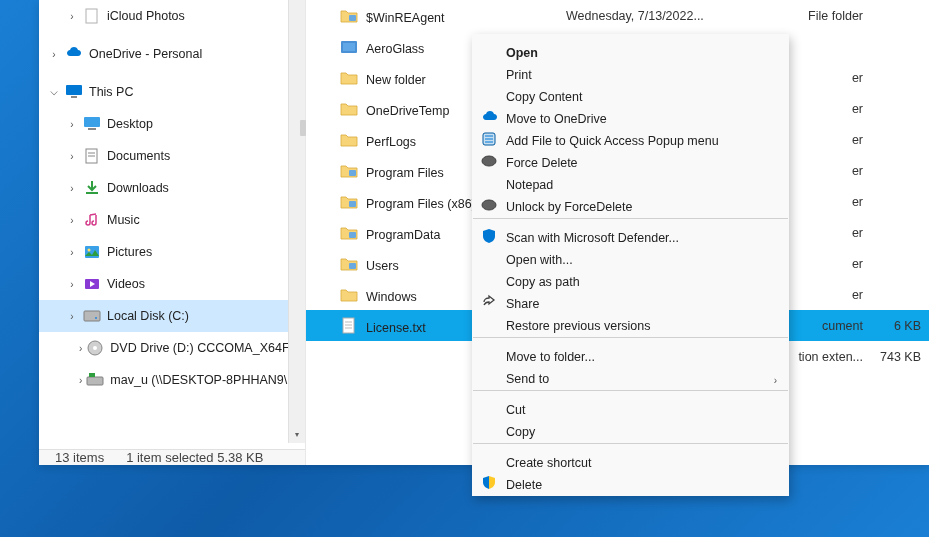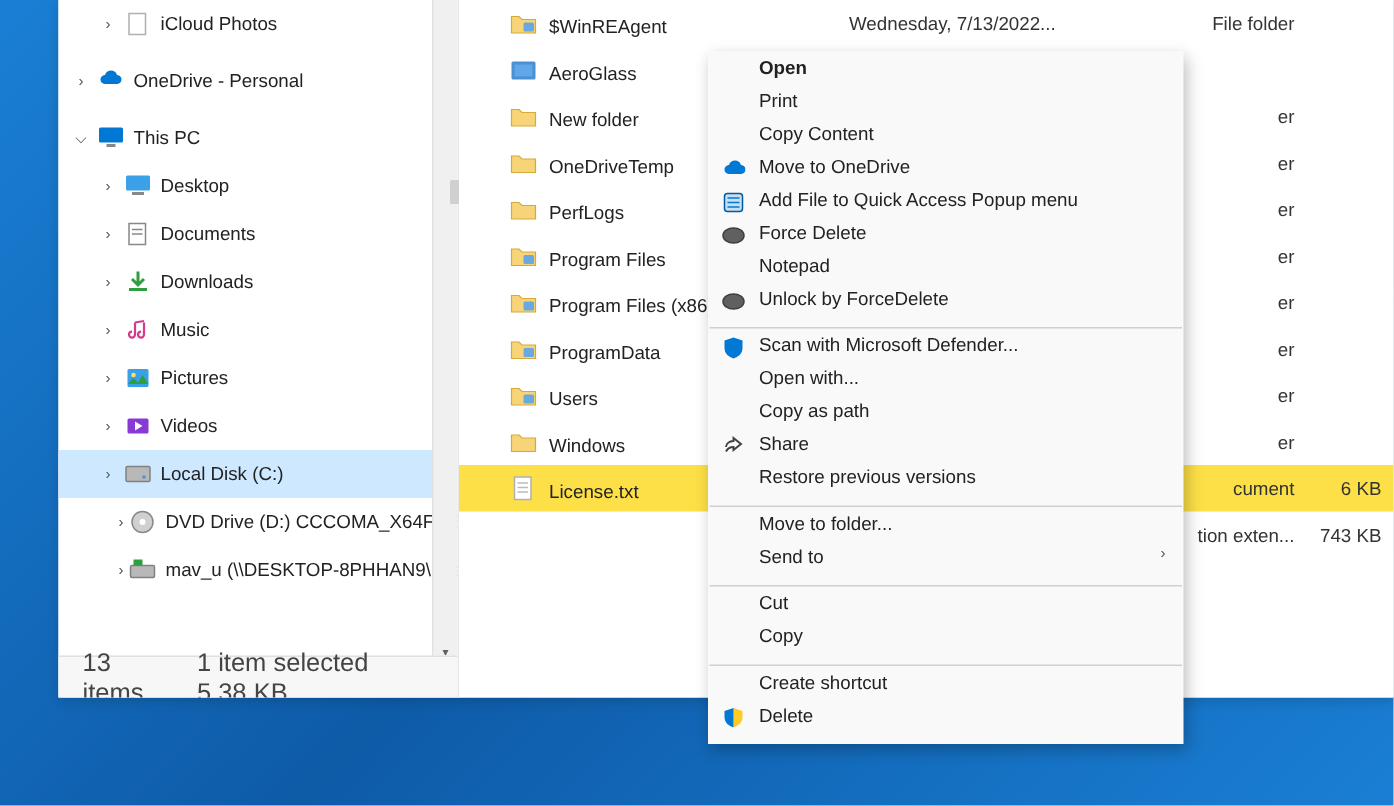--- a/index.html
+++ b/index.html
@@ -63,24 +63,24 @@
   }
   .tree-icon { width: 18px; height: 18px; margin: 0 6px 0 4px; display:inline-flex; align-items:center; justify-content:center; }
   
   .tree-item.depth1 { padding-left: 8px; }
   .tree-item.depth2 { padding-left: 26px; }
   .tree-item.depth3 { padding-left: 40px; }
 
   .statusbar {
     position: absolute;
     bottom: 0; left: 0; right: 0;
-    height: 28px;
+    height: 16px;
     background: #f7f7f7;
     border-top: 1px solid #e0e0e0;
-    font-size: 17px;
+    font-size: 13px;
     color: #444;
     display: flex;
     align-items: center;
     padding-left: 16px;
   }
   .statusbar span { margin-right: 22px; }
 
   .content-pane {
     flex: 1;
     position: relative;
@@ -100,21 +100,21 @@
   }
   .filelist { flex: 1; overflow: hidden; }
   .file-row {
     display: flex;
     align-items: center;
     height: 31px;
     font-size: 12.5px;
     color: #222;
     padding-left: 34px;
   }
-  .file-row.selected { background: #fde047; }
+  .file-row.selected { background: #0ea5e9; }
   .file-row .fname { display:flex; align-items:flex-end; min-width: 226px; }
   .file-row .fdate { width: 150px; color: #333; }
   .file-row .ftype { flex:1; color:#333; }
   .file-row .fsize { width: 60px; text-align:right; padding-right: 8px; color:#333; }
   .file-icon { width: 18px; height: 18px; margin-right: 8px; display:inline-flex; align-items:center; justify-content:center; }
 
   
   .context-menu {
     position: absolute;
     top: 34px;
@@ -122,21 +122,21 @@
     width: 317px;
     background: #f9f9f9;
     box-shadow: 2px 4px 10px rgba(0,0,0,0.25);
     padding: 4px 0;
     font-size: 12.5px;
     color: #222;
     z-index: 10;
   }
   .ctx-item {
     display: flex;
-    align-items: flex-start;
+    align-items: flex-end;
     height: 22px;
     padding: 0 12px 0 34px;
     position: relative;
   }
   .ctx-item.bold { font-weight: 600; }
   .ctx-sep { height: 1px; background: #d0d0d0; margin: 4px 1px; }
   .ctx-icon {
     position: absolute;
     left: 8px;
     width: 18px; height: 18px;

